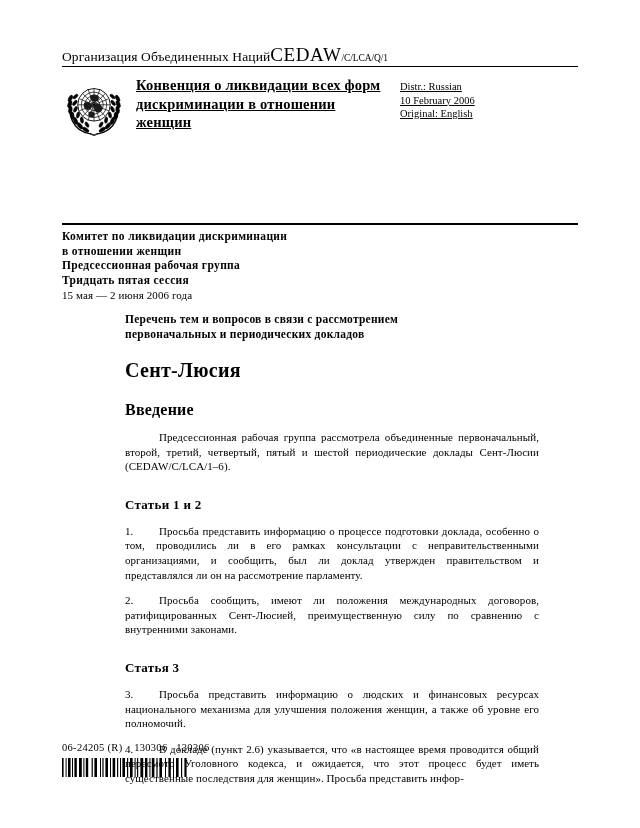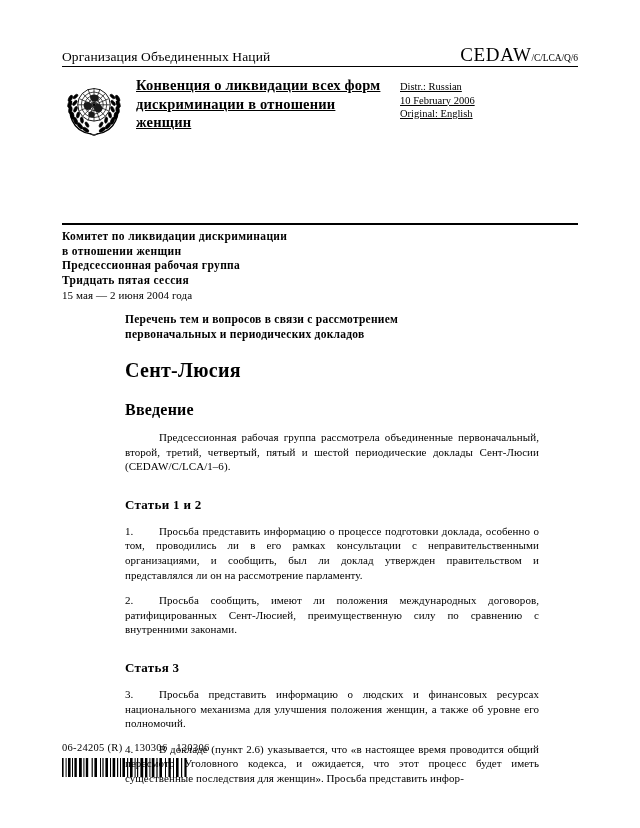--- a/index.html
+++ b/index.html
@@ -27,21 +27,20 @@
   
   .masthead {
     position: absolute;
     left: 62px;
     top: 44px;
     width: 516px;
   }
   .masthead-top {
     display: flex;
     align-items: baseline;
-    justify-content: space-between;
     height: 20px;
   }
   .org-name {
     font-size: 13.5px;
     letter-spacing: 0.1px;
     white-space: nowrap;
   }
   .doc-symbol {
     white-space: nowrap;
     text-align: right;
@@ -191,21 +190,21 @@
 </head>
 <body>
 
 <div class="page">
 
   <div class="masthead">
 
     <div class="masthead-top">
       <div class="org-name">Организация Объединенных Наций</div>
       <div class="doc-symbol">
-        <span class="sym-main">CEDAW</span><span class="sym-sub">/C/LCA/Q/6</span>
+        <span class="sym-main">CEDAW</span><span class="sym-sub">/C/LCA/Q/1</span>
       </div>
     </div>
 
     <hr class="rule-thin">
 
     <div class="masthead-body">
 
       <div class="emblem-cell">
         <svg class="emblem" viewBox="0 0 100 94">
           <g stroke="#000" fill="none" stroke-width="1.1">
@@ -286,21 +285,21 @@
     </div>
   </div>
 
   <div class="rule-thick"></div>
 
   <div class="committee">
     <div class="c-line">Комитет по ликвидации дискриминации</div>
     <div class="c-line">в отношении женщин</div>
     <div class="c-line">Предсессионная рабочая группа</div>
     <div class="c-line">Тридцать пятая сессия</div>
-    <div class="c-date">15 мая — 2 июня 2004 года</div>
+    <div class="c-date">15 мая — 2 июня 2006 года</div>
   </div>
 
   <div class="content">
 
     <div class="list-title">
       <div>Перечень тем и вопросов в связи с рассмотрением</div>
       <div>первоначальных и периодических докладов</div>
     </div>
 
     <div class="country">Сент-Люсия</div>

